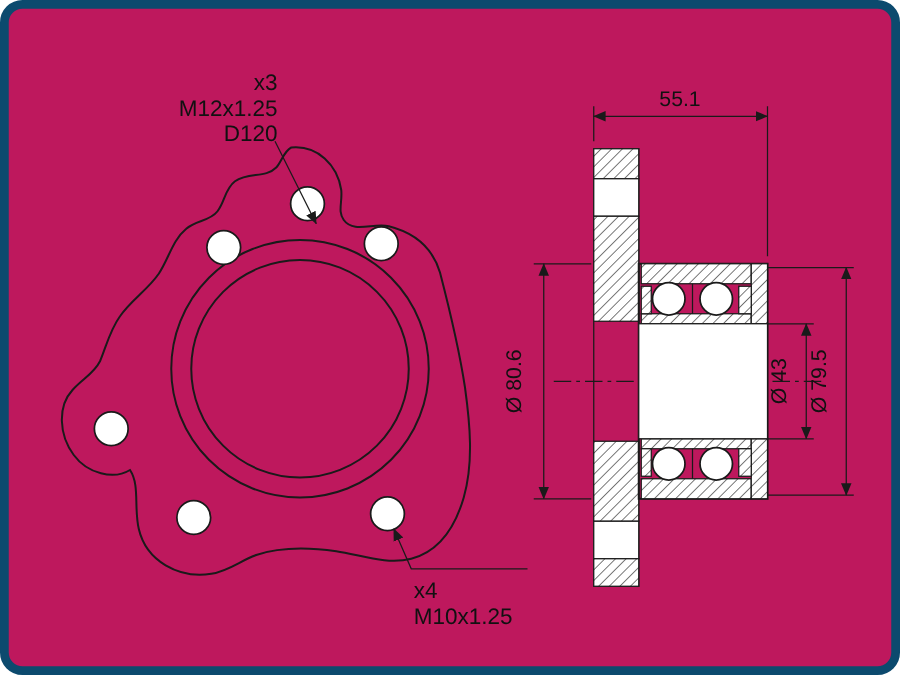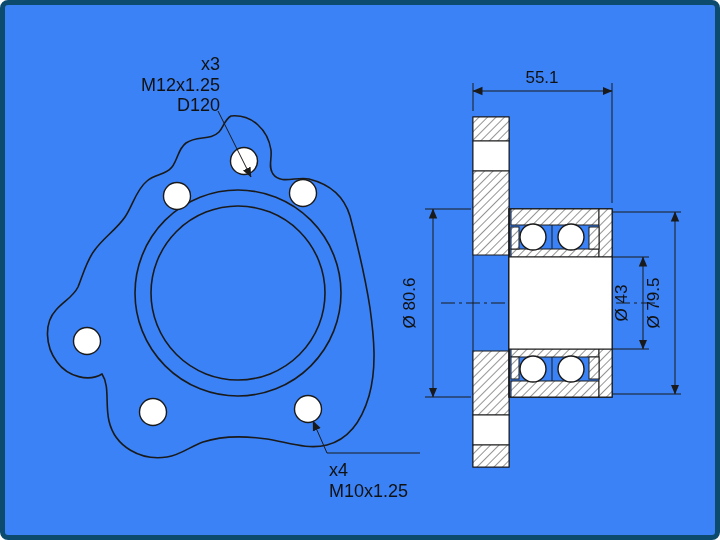--- a/index.html
+++ b/index.html
@@ -1,21 +1,21 @@
 <!DOCTYPE html>
 <html><head>
 <meta charset="utf-8">
 <style>
   html,body{margin:0;padding:0;background:#fff;}
   .canvas{
     width:720px;height:540px;
     box-sizing:border-box;
-    border:5px solid #0c4a6e;
-    border-radius:8px;
-    background:#3b82f6;
+    border:7px solid #0c4a6e;
+    border-radius:18px;
+    background:#be185d;
     overflow:hidden;
   }
   svg{display:block;}
   .ln{stroke:#1a1a1a;stroke-width:1.6;fill:none;}
   .thin{stroke:#1a1a1a;stroke-width:1;fill:none;}
   .white{fill:#ffffff;stroke:#1a1a1a;stroke-width:1.4;}
   .hatched{fill:url(#hatch);stroke:#1a1a1a;stroke-width:1;}
   .whiterect{fill:#ffffff;stroke:#1a1a1a;stroke-width:1;}
   .cl{stroke:#1a1a1a;stroke-width:1;stroke-dasharray:14 4 3 4;fill:none;}
   .dim{stroke:#1a1a1a;stroke-width:1;fill:none;}

